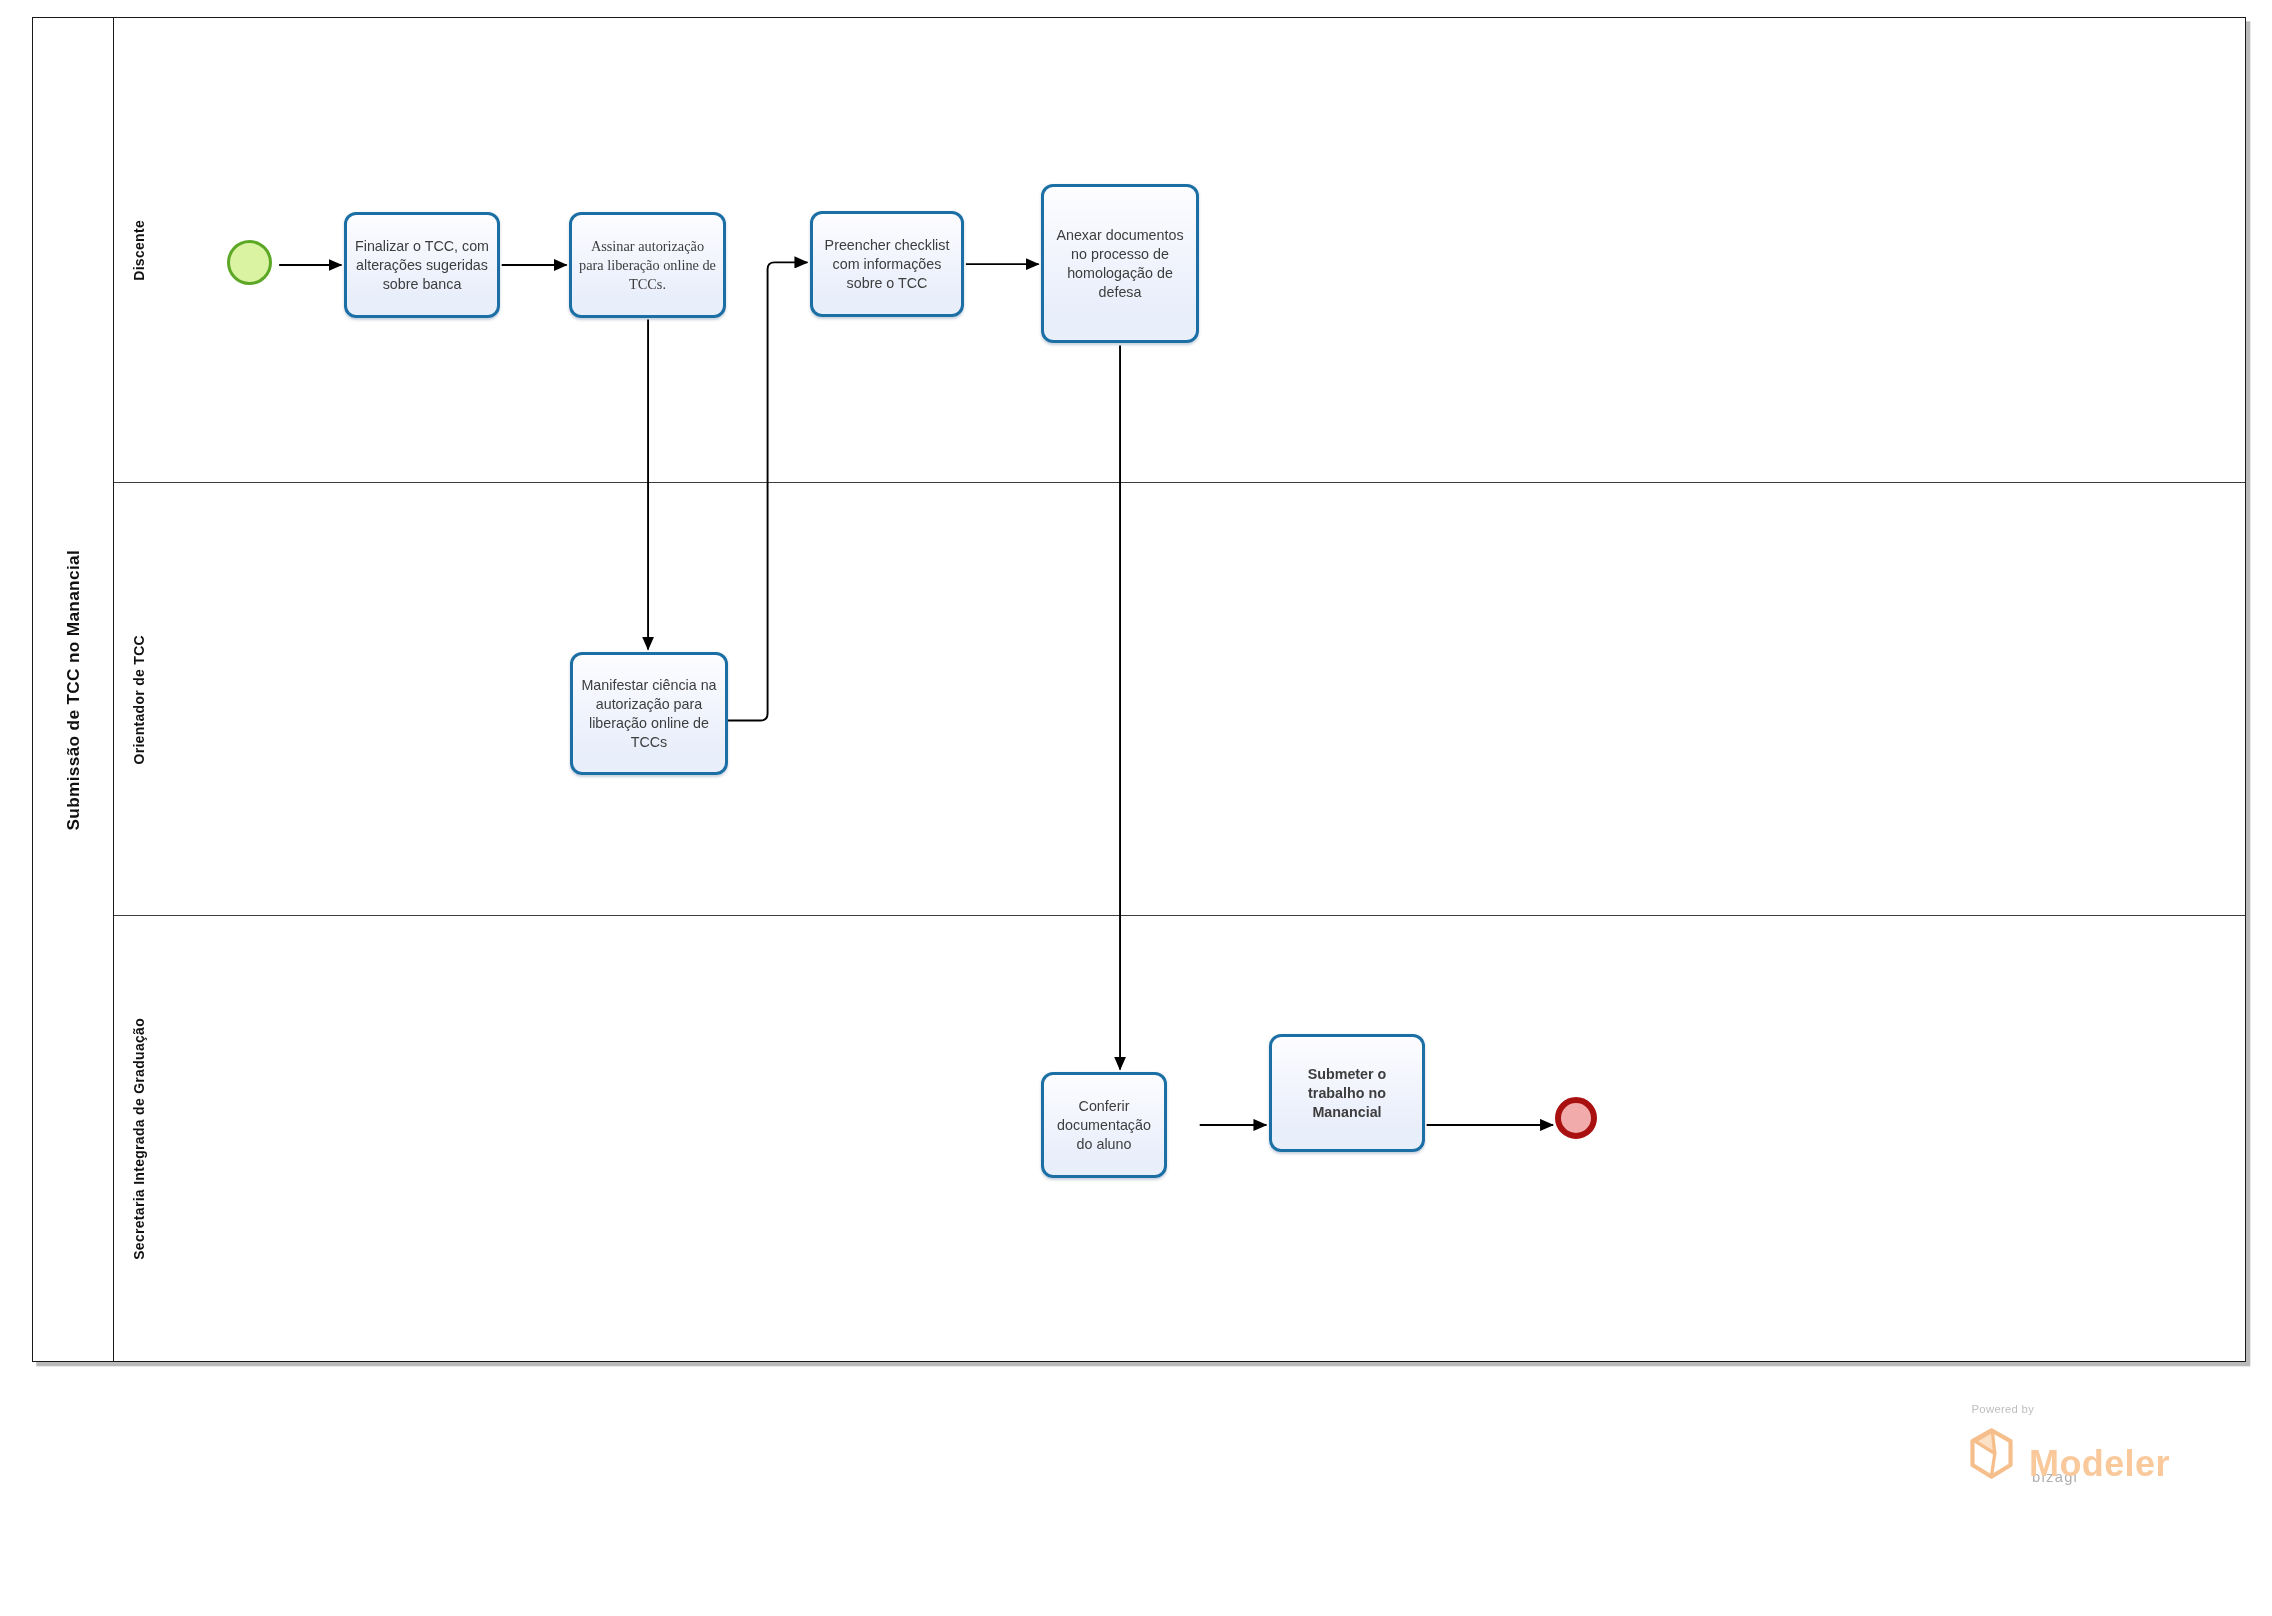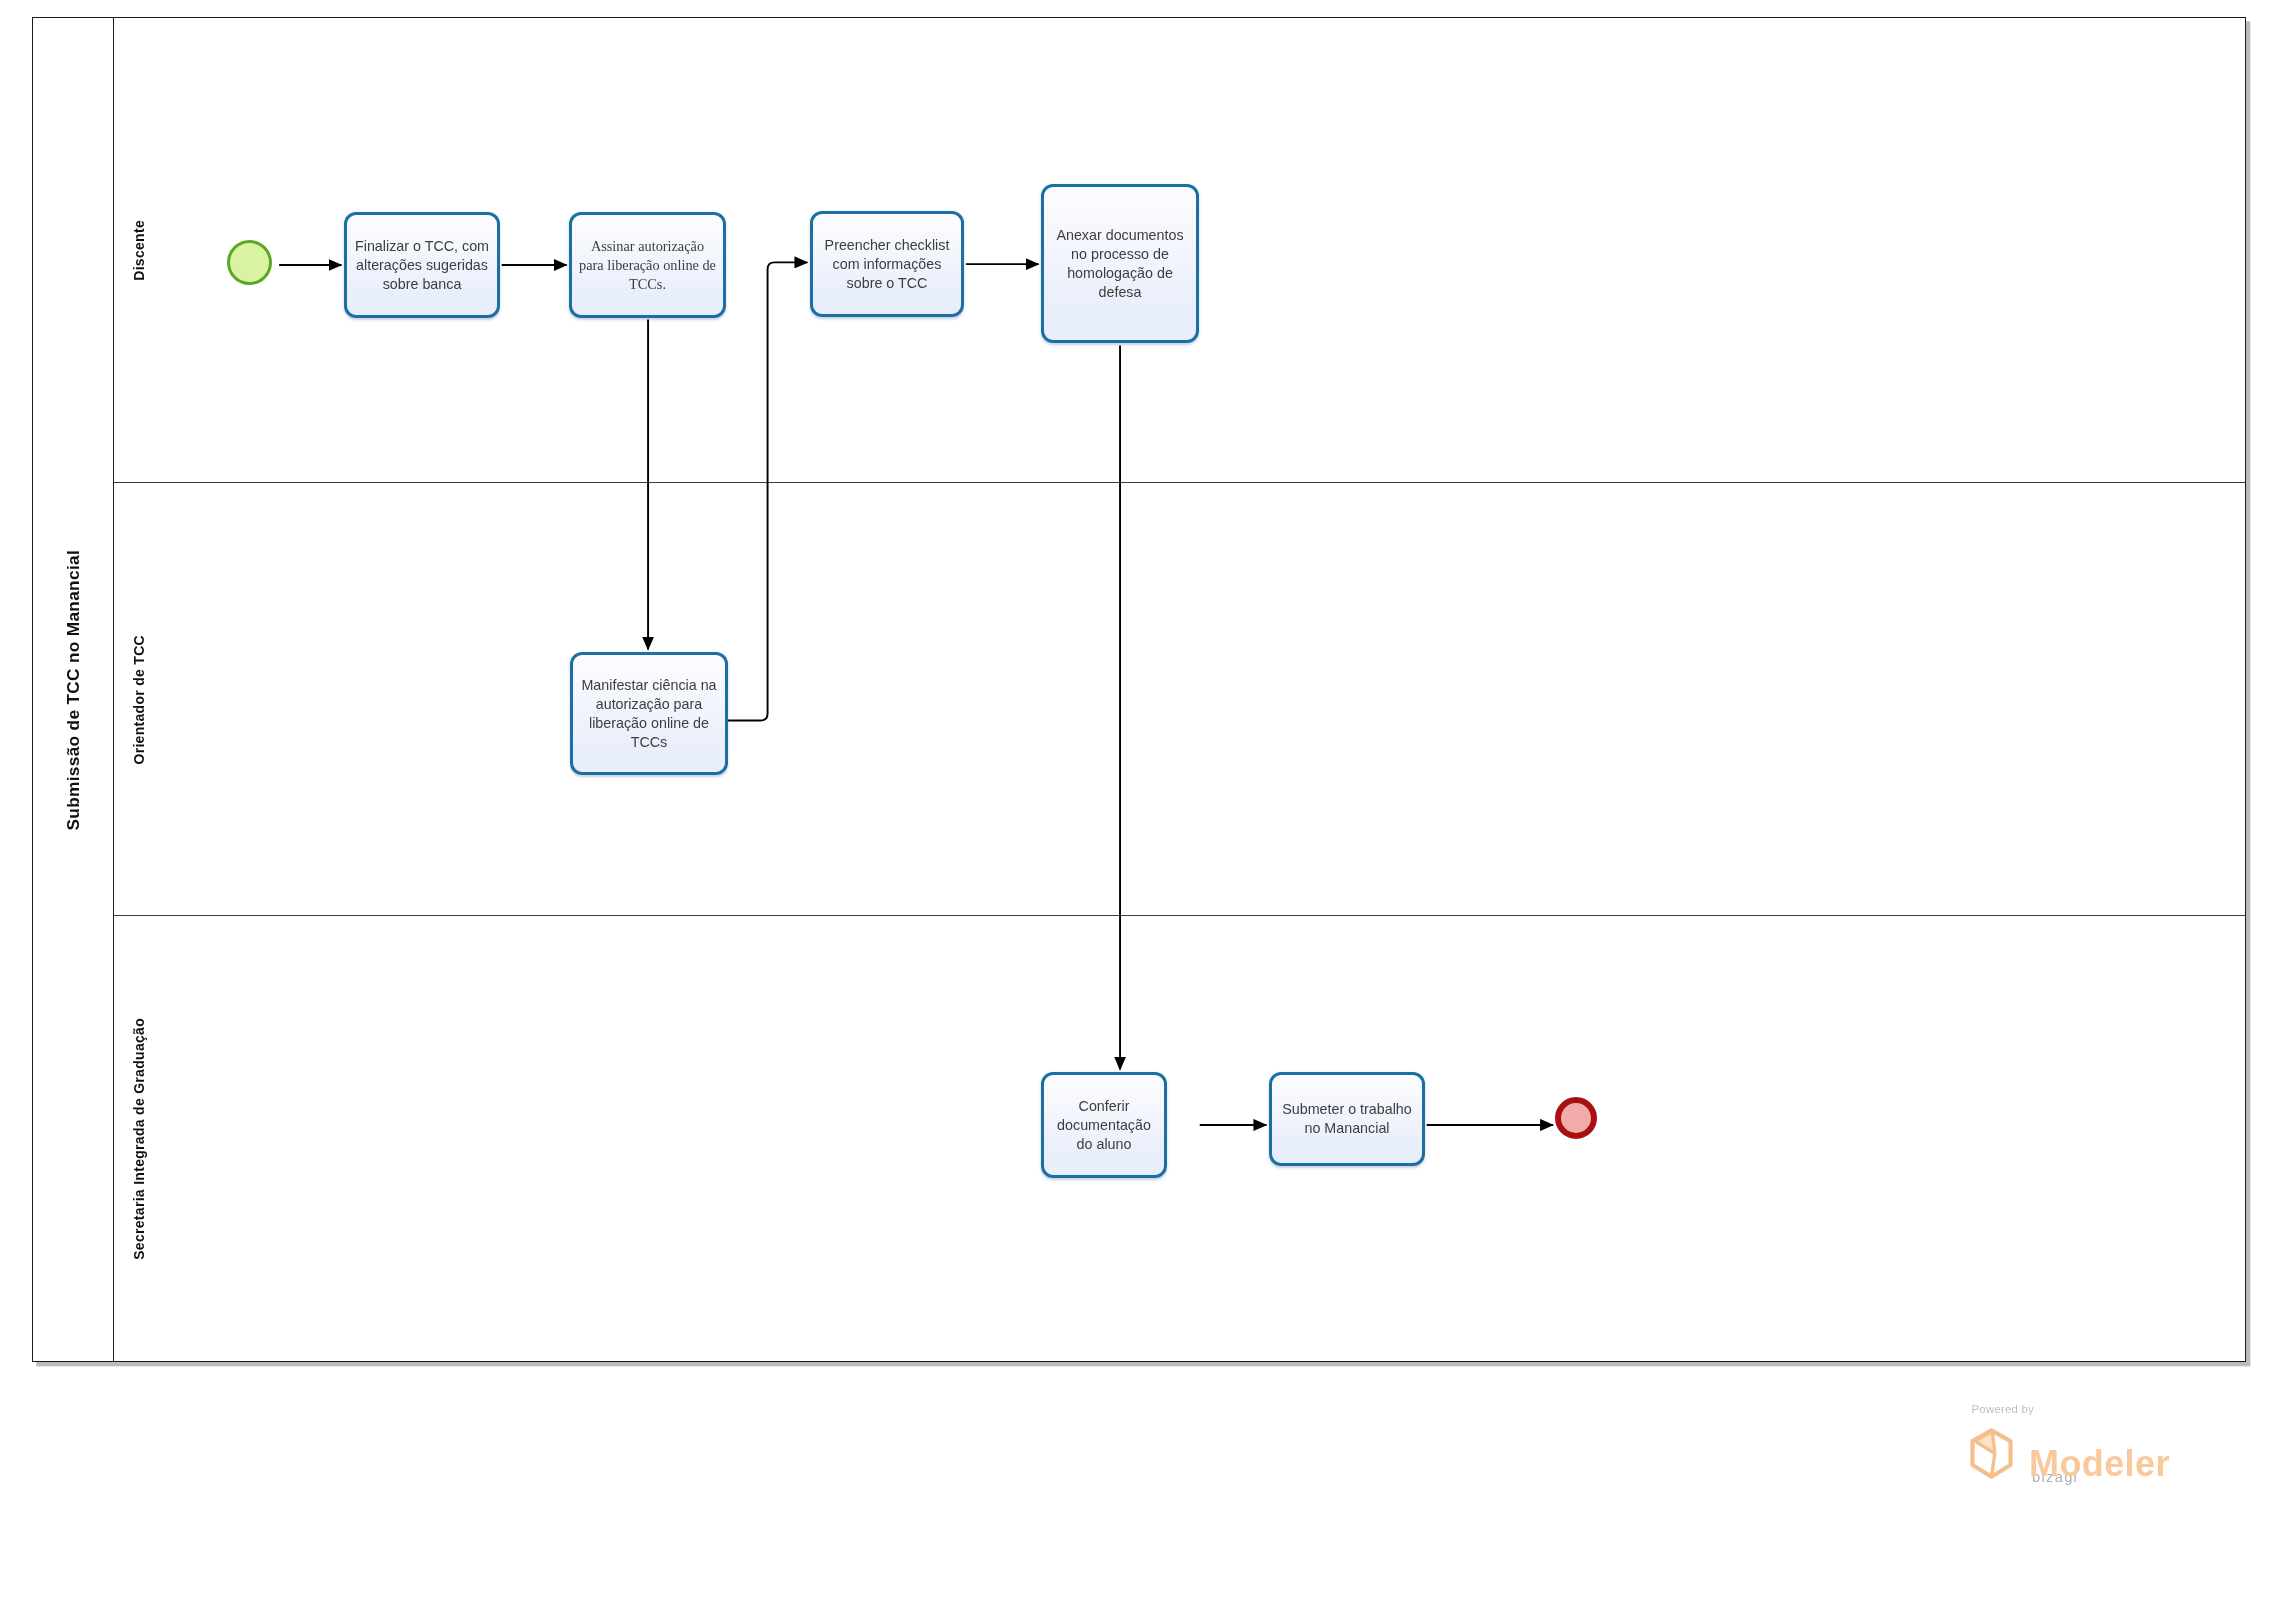--- a/index.html
+++ b/index.html
@@ -141,21 +141,21 @@
 
   <div class="event event-start"></div>
   <div class="event event-end"></div>
 
   <div class="task" style="left:344px; top:212px; width:156px; height:106px;">Finalizar o TCC, com alterações sugeridas sobre banca</div>
   <div class="task" style="left:569px; top:212px; width:157px; height:106px;font-family:Liberation Serif, serif;">Assinar autorização para liberação online de TCCs.</div>
   <div class="task" style="left:810px; top:211px; width:154px; height:106px;">Preencher checklist com informações sobre o TCC</div>
   <div class="task" style="left:1041px; top:184px; width:158px; height:159px;">Anexar documentos no processo de homologação de defesa</div>
   <div class="task" style="left:570px; top:652px; width:158px; height:123px;">Manifestar ciência na autorização para liberação online de TCCs</div>
   <div class="task" style="left:1041px; top:1072px; width:126px; height:106px;">Conferir documentação do aluno</div>
-  <div class="task" style="left:1269px; top:1072px; width:156px; height:94px;">Submeter o trabalho no Manancial</div>
+  <div class="task" style="left:1269px; top:1034px; width:156px; height:118px;font-weight:bold;">Submeter o trabalho no Manancial</div>
 
   <div class="branding">
     <div class="powered-by">Powered by</div>
     <svg class="bizagi-icon" width="43" height="55" viewBox="0 0 52 62">
       <path d="M26 3 L49 16 L49 45 L26 59 L3 45 L3 16 Z" fill="none" stroke="#f4b77f" stroke-width="5" stroke-linejoin="round"></path>
       <path d="M6 16 L27 4 L30 31 Z" fill="#fbdfc2" stroke="#f4b77f" stroke-width="4" stroke-linejoin="round"></path>
       <path d="M30 31 L26 58" fill="none" stroke="#f4b77f" stroke-width="4" stroke-linecap="round"></path>
     </svg>
     <div class="vendor-name">bizagi</div>
     <div class="product-name">Modeler</div>

